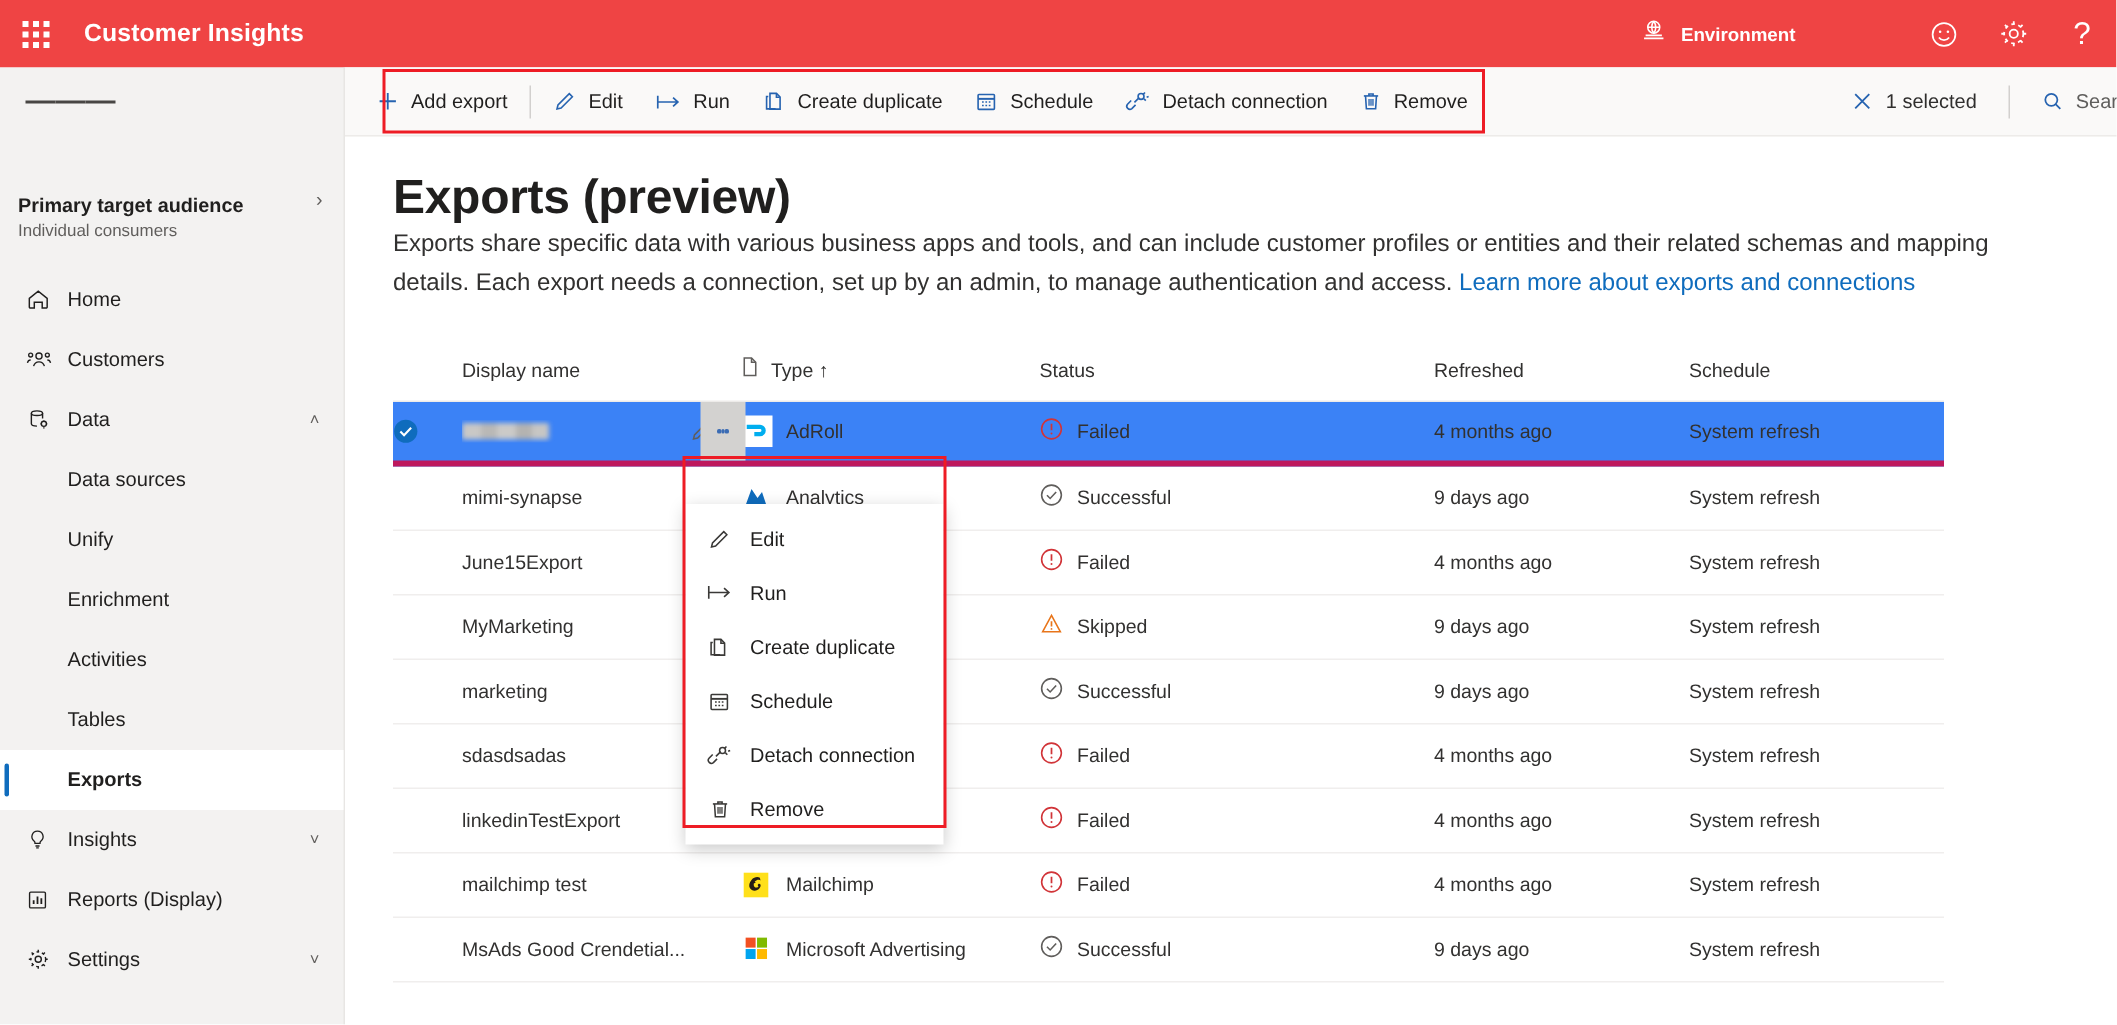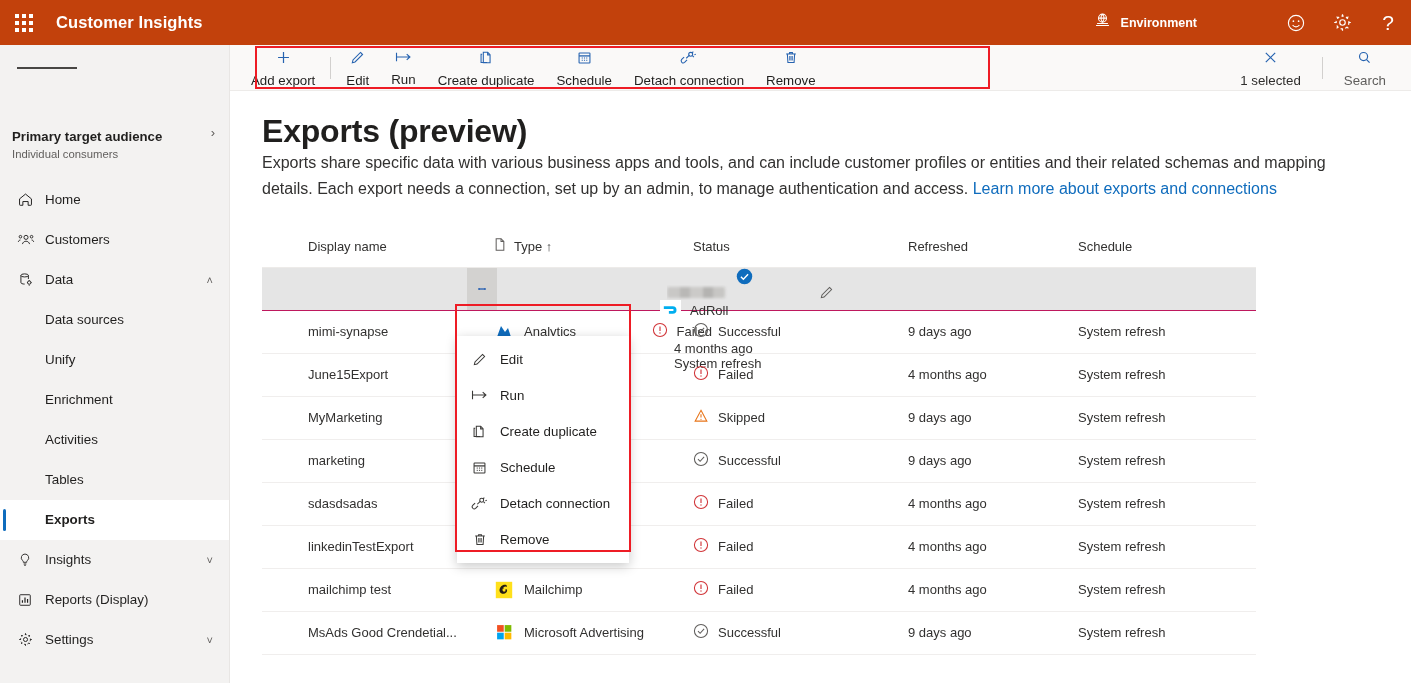--- a/index.html
+++ b/index.html
@@ -6,21 +6,21 @@
   body {
     width: 1411px; height: 683px;
     font-family: "Liberation Sans", sans-serif;
     background: #ffffff;
     overflow: hidden;
     position: relative;
   }
 
   
   .suitebar {
-    height: 45px; background: #c2410c; color: #ffffff;
+    height: 45px; background: #ef4444; color: #ffffff;
     display: flex; align-items: center; position: relative;
   }
   .waffle {
     width: 48px; height: 45px; display: flex; align-items: center; justify-content: center;
     cursor: pointer;
   }
   .waffle-grid { display: grid; grid-template-columns: repeat(3, 4px); grid-gap: 3px; }
   .waffle-grid i { width: 4px; height: 4px; background: #ffffff; display: block; }
   .app-title { font-size: 16.5px; font-weight: bold; letter-spacing: .1px; margin-left: 8px; }
   .suite-right { position: absolute; right: 0; top: 0; height: 45px; display: flex; align-items: center; }
@@ -69,21 +69,21 @@
 
   
   .main { flex: 1; display: flex; flex-direction: column; background: #ffffff; position: relative; }
 
   .cmdbar {
     height: 46px; background: #faf9f8; border-bottom: 1px solid #edebe9;
     display: flex; align-items: center; padding-left: 10px; position: relative;
   }
   .cmd-btn {
     display: flex; align-items: center; gap: 8px; height: 36px; padding: 0 11px;
-    font-size: 13.3px; color: #201f1e; cursor: pointer; white-space: nowrap; flex-direction: column;
+    font-size: 13.3px; color: #201f1e; cursor: pointer; white-space: nowrap;
   }
   .cmd-ico { display: flex; align-items: center; color: #2663b0; }
   .cmd-sep { width: 1px; height: 22px; background: #d2d0ce; margin: 0 4px; }
   .cmd-right { position: absolute; right: 14px; display: flex; align-items: center; }
   .cmd-right .cmd-sep { margin: 0 10px; }
   .sel-count { color: #2f2e2d; font-size: 13.3px; }
   .search-lbl { color: #5f5e5c; font-size: 13.3px; }
 
   
   .hl-cmdbar {
@@ -103,28 +103,28 @@
   .table { margin-top: 24px; padding: 0 155px 0 32px; }
   .thead {
     display: flex; align-items: center; height: 42px; font-size: 13px; color: #323130;
     border-bottom: 1px solid #edebe9;
   }
   .th { display: flex; align-items: center; gap: 7px; }
   .col-check { width: 46px; flex: none; }
   .col-name  { width: 185px; flex: none; }
   .col-type  { width: 200px; flex: none; }
   .col-status{ width: 215px; flex: none; }
-  .col-refr  { width: 170px; flex: none; }
+  .col-refr  { width: 170px; flex: none; margin-left: 48px; }
   .col-sched { width: 170px; flex: none; }
 
   .trow {
     display: flex; align-items: center; height: 43px; font-size: 13px; color: #323130;
     border-bottom: 1px solid #f0eeed; position: relative;
   }
-  .trow.selected { background: #e5e5e5; border-bottom: 1px solid #be185d; flex-direction: column; }
+  .trow.selected { background: #3b82f6; border-bottom: 4px solid #be185d; }
   .cell { display: flex; align-items: center; gap: 9px; overflow: hidden; white-space: nowrap; }
   .name-cell { display: flex; align-items: center; justify-content: space-between; padding-right: 18px; }
   .name-blur {
     width: 58px; height: 11px; border-radius: 1px;
     background: linear-gradient(90deg,#c9c8c6 0 22%,#b9b8b6 22% 40%,#cbcac8 40% 62%,#b4b3b1 62% 80%,#c7c6c4 80% 100%);
     filter: blur(1.6px);
   }
   .pencil-cell { color: #605e5c; display: flex; align-items: center; }
   .type-ico { width: 22px; height: 22px; flex: none; display: flex; align-items: center; justify-content: center; }
   .status-txt { color: #323130; }

